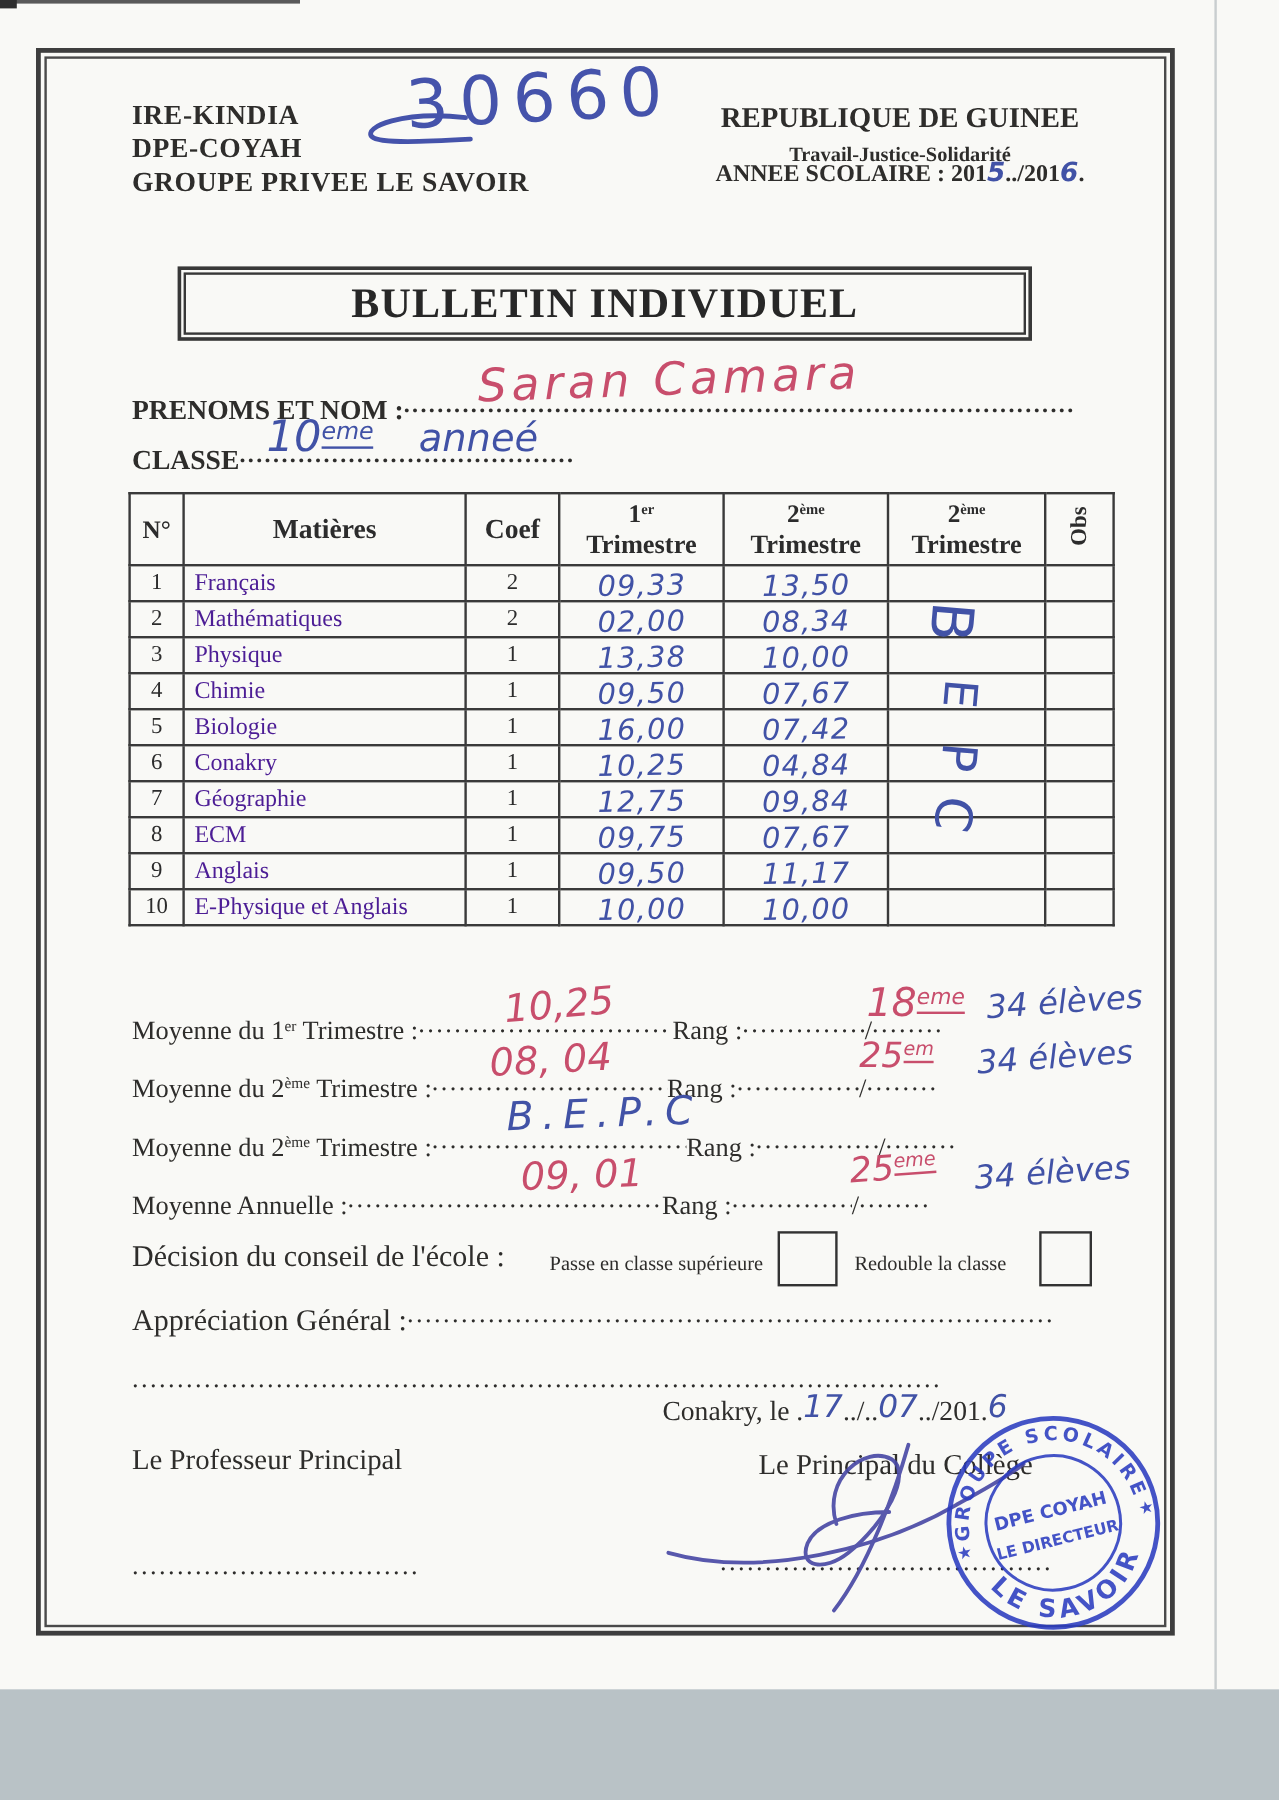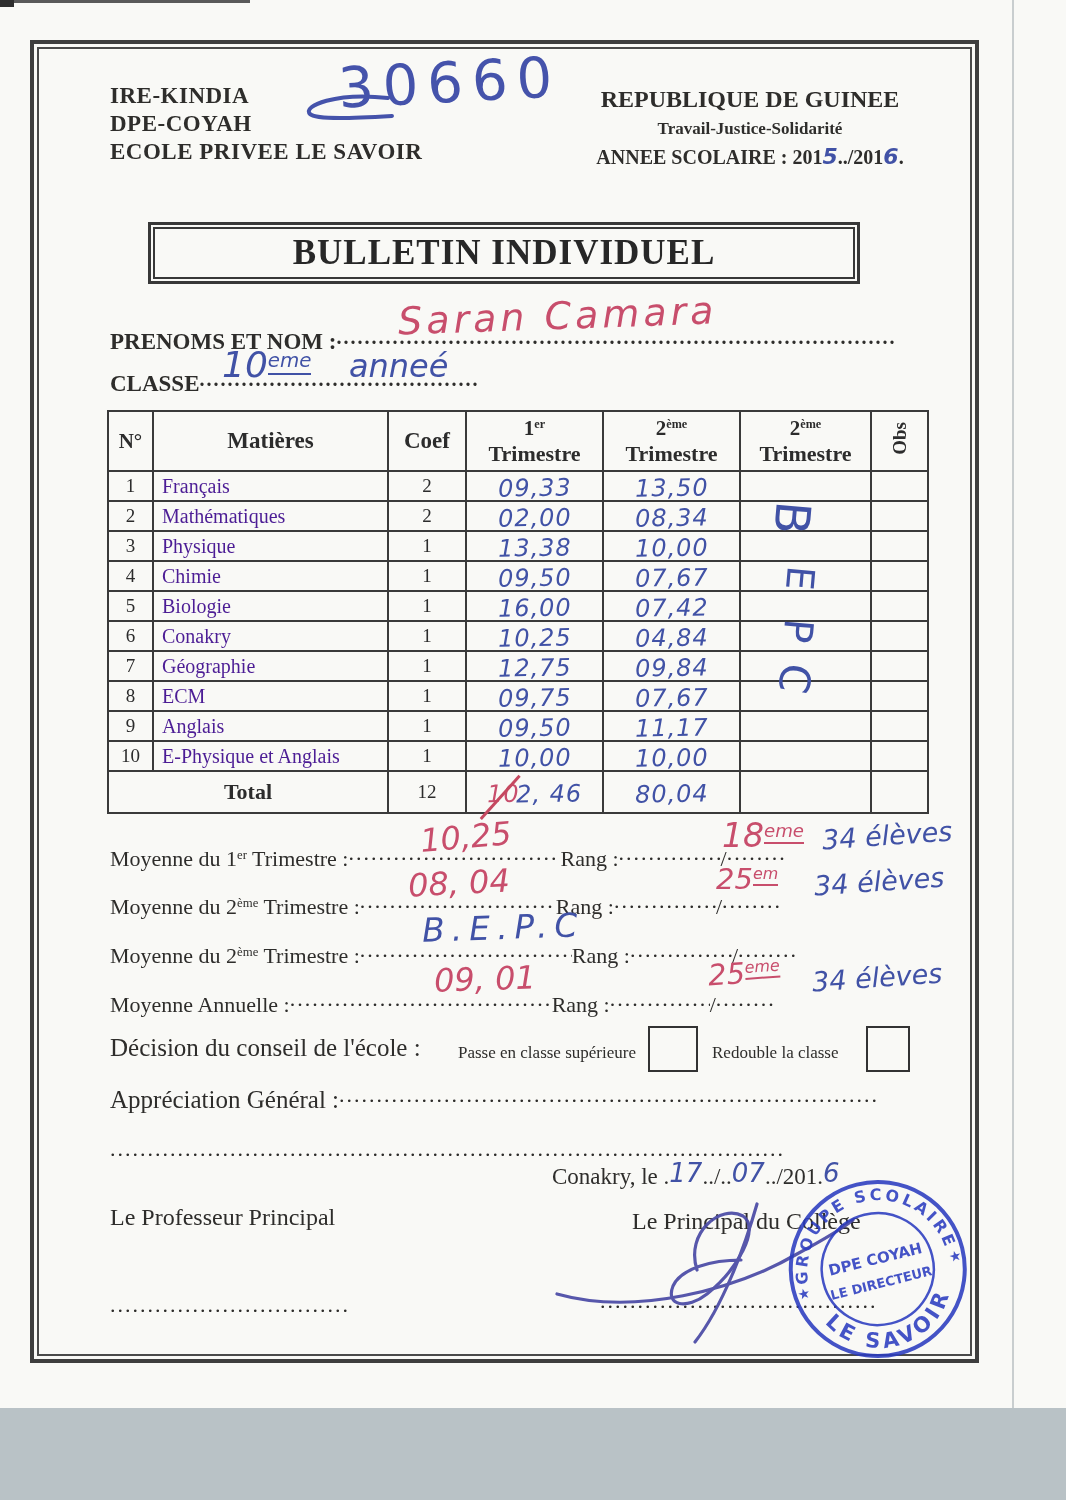--- a/index.html
+++ b/index.html
@@ -52,30 +52,30 @@
   <div class="artifact" style="left:0;top:0;width:14px;height:7px;background:#2e2e2e;"></div>
   <div class="artifact" style="left:1012px;top:0;width:2px;height:1408px;background:#c9cecf;"></div>
   <div class="artifact" style="left:1002px;top:1438px;width:95px;height:2px;background:#d9dbd6;transform:rotate(-50deg);"></div>
 
   <div id="frame">
       <div id="frame-inner"></div>
     </div>
 
   <div class="abs printed org-line" style="left:110px;top:83px;">IRE-KINDIA</div>
   <div class="abs printed org-line" style="left:110px;top:111px;">DPE-COYAH</div>
-  <div class="abs printed org-line" style="left:110px;top:139px;">ECOLE PRIVEE LE SAVOIR</div>
+  <div class="abs printed org-line" style="left:110px;top:139px;">GROUPE PRIVEE LE SAVOIR</div>
 
   <div class="abs" id="serial" style="left:338px;top:50px;">30660</div>
   <svg class="abs" style="left:296px;top:92px;" width="100" height="36" viewBox="0 0 100 36">
     <path d="M92,6 C40,0 6,14 14,22 C20,28 60,26 96,24" fill="none" stroke="#4553ab" stroke-width="4" stroke-linecap="round"></path>
   </svg>
 
   <div class="abs printed b" style="left:595px;top:86px;width:310px;text-align:center;font-size:24px;">REPUBLIQUE DE GUINEE</div>
   <div class="abs printed b" style="left:595px;top:119px;width:310px;text-align:center;font-size:17px;">Travail-Justice-Solidarité</div>
-  <div class="abs printed b" style="left:595px;top:144px;width:310px;text-align:center;font-size:20px;">
+  <div class="abs printed b" style="left:595px;top:132px;width:310px;text-align:center;font-size:20px;">
     <span>ANNEE SCOLAIRE : 201</span><span class="hand-blue" style="font-size:22px;">5</span><span>../201</span><span class="hand-blue" style="font-size:22px;">6</span><span>.</span>
   </div>
 
   <div class="abs" id="title-box">
     <div class="inner">
         <span class="txt">BULLETIN INDIVIDUEL</span>
       </div>
   </div>
 
   <div class="abs printed" style="left:110px;top:326px;font-size:23px;font-weight:bold;white-space:nowrap;">
@@ -194,31 +194,20 @@
         </tr>
     <tr style="height:29px;">
           <td class="cell-num">10</td>
           <td class="cell-sub">E-Physique et Anglais</td>
           <td class="cell-num">1</td>
           <td class="cell-num"><span class="hand-blue grade hand">10,00</span></td>
           <td class="cell-num"><span class="hand-blue grade hand">10,00</span></td>
           <td></td>
           <td></td>
         </tr>
-    <tr style="height:42px;">
-      <td colspan="2" class="cell-num b" style="font-size:22px;">Total</td>
-      <td class="cell-num">12</td>
-      <td class="cell-num" style="position:relative;">
-        <span class="hand-red grade hand" style="margin-right:-3px;">10</span><span class="hand-blue grade hand">2, 46</span>
-        <span style="position:absolute;left:4px;top:24px;width:58px;height:2.5px;background:#c5485f;transform:rotate(-48deg);"></span>
-      </td>
-      <td class="cell-num"><span class="hand-blue grade hand">80,04</span></td>
-      <td></td>
-          <td></td>
-    </tr>
   </tbody>
     </table>
 
   <div class="abs obs-letter" style="left:776px;top:490px;font-size:48px;transform:rotate(95deg);">B</div>
   <div class="abs obs-letter" style="left:788px;top:556px;font-size:38px;transform:rotate(95deg);">E</div>
   <div class="abs obs-letter" style="left:786px;top:608px;font-size:40px;transform:rotate(95deg);">P</div>
   <div class="abs obs-letter" style="left:780px;top:654px;font-size:42px;transform:rotate(100deg);">C</div>
 
   <div class="abs avg-line" style="left:110px;top:840px;">
     <span>Moyenne du 1</span><span class="sup">er</span><span> Trimestre :</span><span class="dots" style="width:212px;">............................................................</span><span>Rang :</span><span class="dots" style="width:102px;">..............................</span><span>/</span><span class="dots" style="width:58px;">....................</span>

